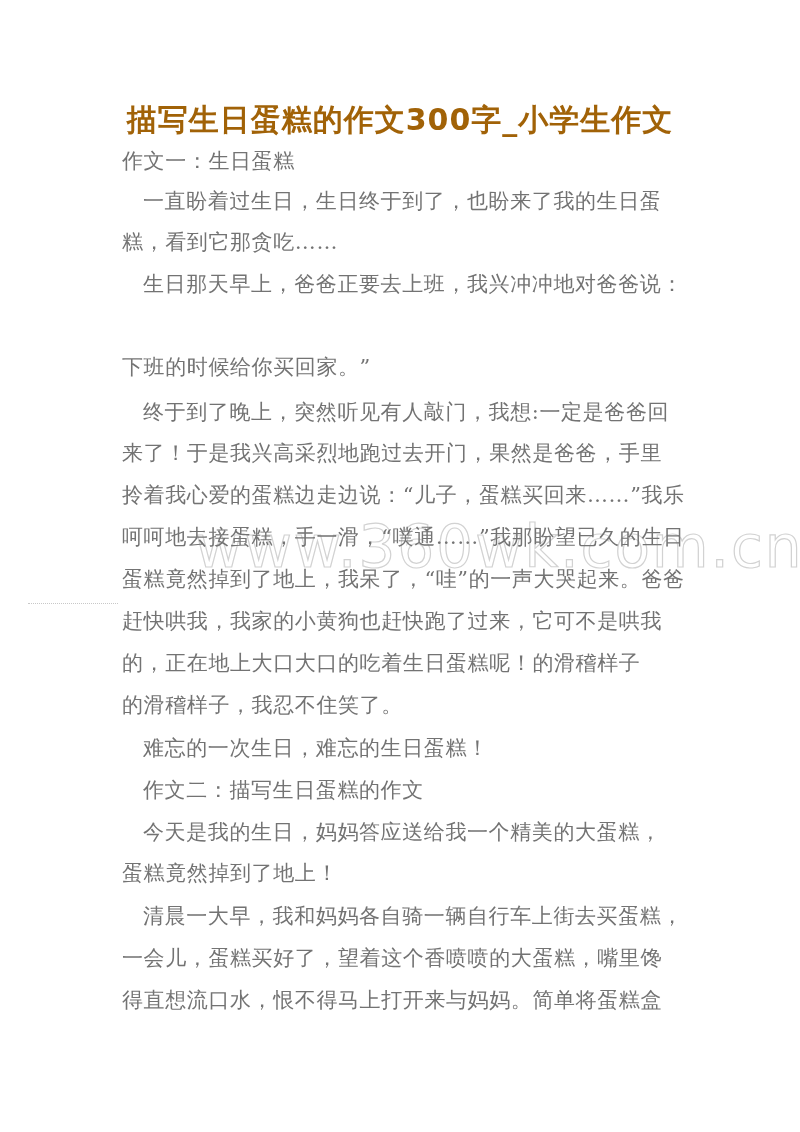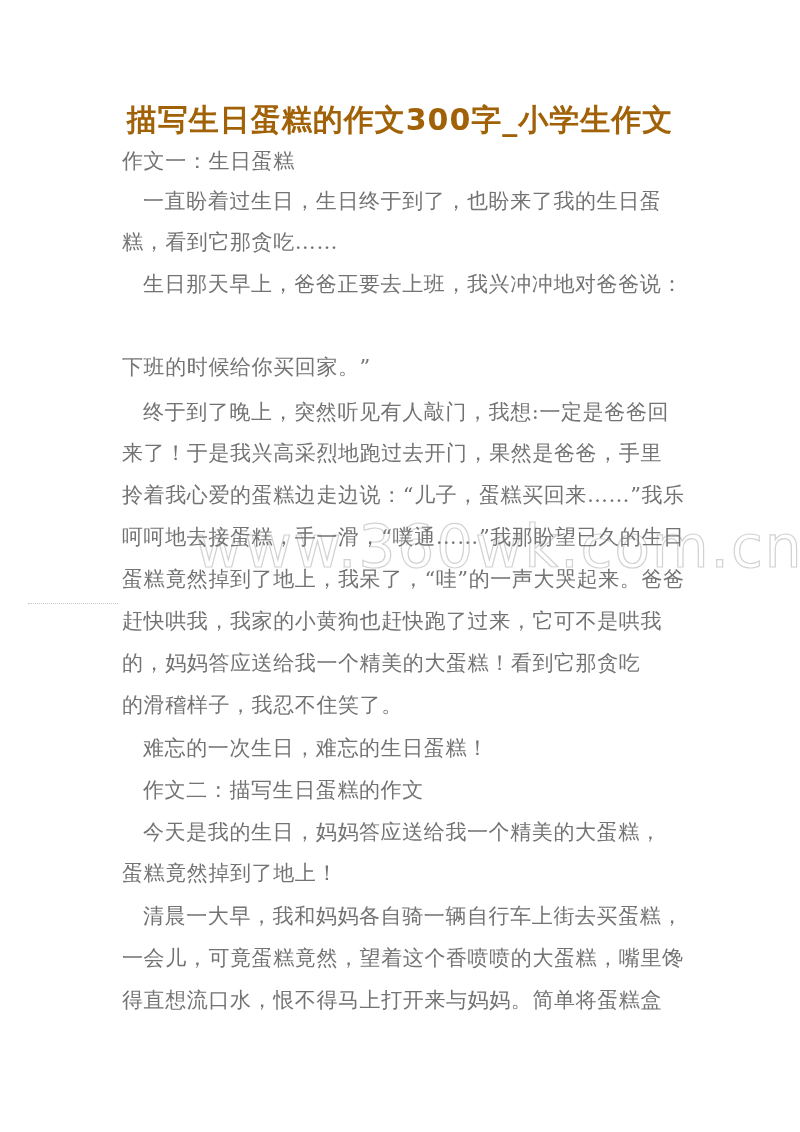--- a/index.html
+++ b/index.html
@@ -83,23 +83,23 @@
     <div class="line indent" style="top:186px">一直盼着过生日，生日终于到了，也盼来了我的生日蛋</div>
     <div class="line" style="top:227px">糕，看到它那贪吃……</div>
     <div class="line indent" style="top:269px">生日那天早上，爸爸正要去上班，我兴冲冲地对爸爸说：</div>
     <div class="line" style="top:352px">下班的时候给你买回家。”</div>
     <div class="line indent" style="top:397px">终于到了晚上，突然听见有人敲门，我想:一定是爸爸回</div>
     <div class="line" style="top:438px">来了！于是我兴高采烈地跑过去开门，果然是爸爸，手里</div>
     <div class="line" style="top:480px">拎着我心爱的蛋糕边走边说：“儿子，蛋糕买回来……”我乐</div>
     <div class="line" style="top:522px">呵呵地去接蛋糕，手一滑，“噗通……”我那盼望已久的生日</div>
     <div class="line" style="top:564px">蛋糕竟然掉到了地上，我呆了，“哇”的一声大哭起来。爸爸</div>
     <div class="line" style="top:606px">赶快哄我，我家的小黄狗也赶快跑了过来，它可不是哄我</div>
-    <div class="line" style="top:648px">的，妈妈答应送给我一个精美的大蛋糕！看到它那贪吃</div>
+    <div class="line" style="top:648px">的，正在地上大口大口的吃着生日蛋糕呢！的滑稽样子</div>
     <div class="line" style="top:690px">的滑稽样子，我忍不住笑了。</div>
     <div class="line indent" style="top:733px">难忘的一次生日，难忘的生日蛋糕！</div>
     <div class="line indent" style="top:775px">作文二：描写生日蛋糕的作文</div>
     <div class="line indent" style="top:817px">今天是我的生日，妈妈答应送给我一个精美的大蛋糕，</div>
     <div class="line" style="top:858px">蛋糕竟然掉到了地上！</div>
     <div class="line indent" style="top:901px">清晨一大早，我和妈妈各自骑一辆自行车上街去买蛋糕，</div>
-    <div class="line" style="top:943px">一会儿，可竟蛋糕竟然，望着这个香喷喷的大蛋糕，嘴里馋</div>
+    <div class="line" style="top:943px">一会儿，蛋糕买好了，望着这个香喷喷的大蛋糕，嘴里馋</div>
     <div class="line" style="top:985px">得直想流口水，恨不得马上打开来与妈妈。简单将蛋糕盒</div>
   </div>
 </div>
 
 </body></html>

